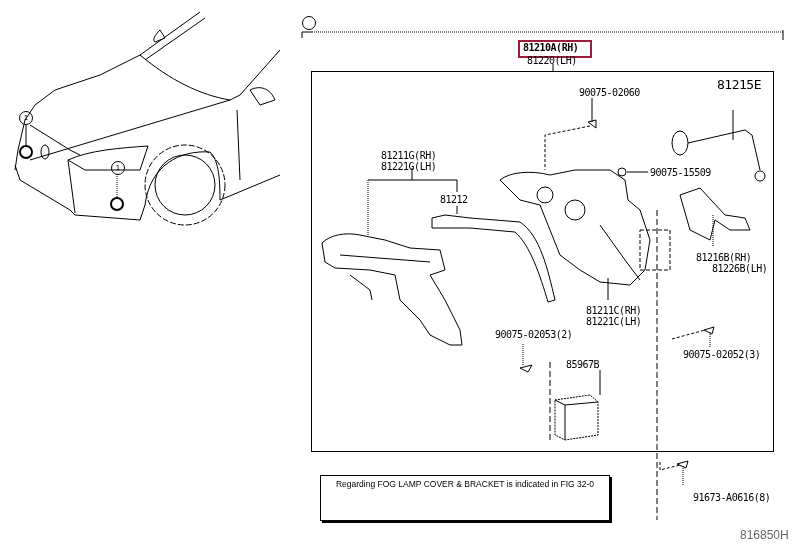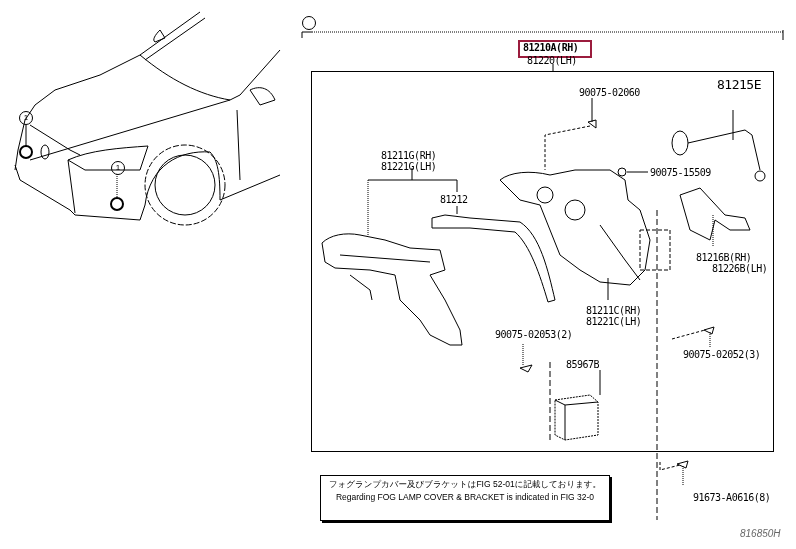--- a/index.html
+++ b/index.html
@@ -10,22 +10,22 @@
   .frame { position: absolute; border: 1.5px solid #000; }
   .highlight { position: absolute; border: 2.5px solid #9b1c3d; }
   .note { position: absolute; left: 320px; top: 475px; width: 290px; height: 46px;
           border: 1px solid #000; box-shadow: 2px 2px 0 #000; background: #fff;
           font-family: "Liberation Sans", sans-serif; font-size: 8.5px; text-align: center;
           line-height: 13px; padding-top: 2px; box-sizing: border-box; }
   .note .l3 { font-family: "DejaVu Sans Mono", monospace; font-size: 9px; }
   svg { position: absolute; left: 0; top: 0; }
   .ref-circle { position: absolute; width: 12px; height: 12px; border: 1px solid #000; border-radius: 50%;
                 font-size: 8px; line-height: 12px; text-align: center; font-family: "Liberation Sans", sans-serif; }
-  .docid { position: absolute; left: 740px; top: 528px; font-size: 10px; color: #666;
-           font-family: "Liberation Sans", sans-serif; font-style: italic; }
+  .docid { position: absolute; left: 740px; top: 528px; font-size: 12px; color: #666;
+           font-family: "Liberation Sans", sans-serif; }
 </style>
 </head>
 <body>
 
 <svg width="796" height="549" viewBox="0 0 796 549">
   <g fill="none" stroke="#000" stroke-width="1">
 
     <g>
       <path d="M200,12 L140,55 L100,75 L55,90 L35,105 L25,120 L18,150 L15,170"></path>
       <path d="M205,18 L145,60"></path>
@@ -136,17 +136,16 @@
 <div class="lbl" style="left:696px; top:252px;">81216B(RH)</div>
 <div class="lbl" style="left:696px; top:263px;margin-left:16px;">81226B(LH)</div>
 <div class="lbl" style="left:586px; top:305px;">81211C(RH)</div>
 <div class="lbl" style="left:586px; top:316px;">81221C(LH)</div>
 <div class="lbl" style="left:495px; top:329px;">90075-02053(2)</div>
 <div class="lbl" style="left:683px; top:349px;">90075-02052(3)</div>
 <div class="lbl" style="left:566px; top:359px;">85967B</div>
 <div class="lbl" style="left:657px; top:492px;margin-left:36px;">91673-A0616(8)</div>
 
 <div class="note">
-  <div>フォグランプカバー及びブラケットはFIG 52-01に記載しております。</div>
   <div>Regarding FOG LAMP COVER &amp; BRACKET is indicated in FIG 32-0</div>
 </div>
 
 <div class="docid">816850H</div>
 
 </body></html>

